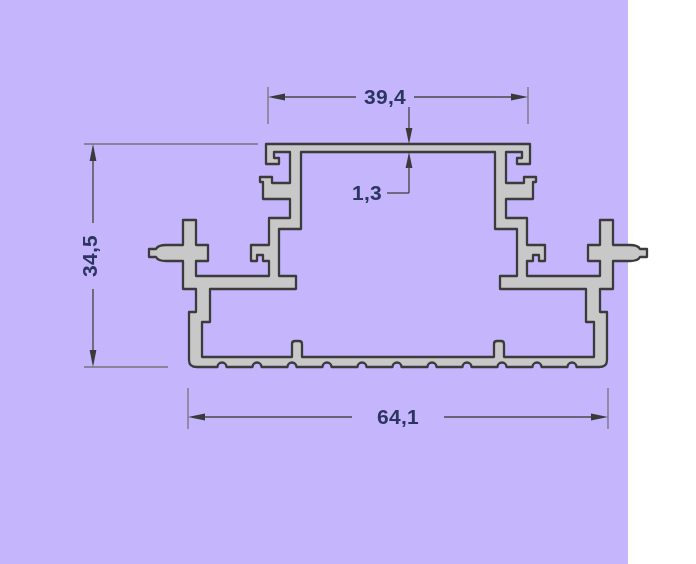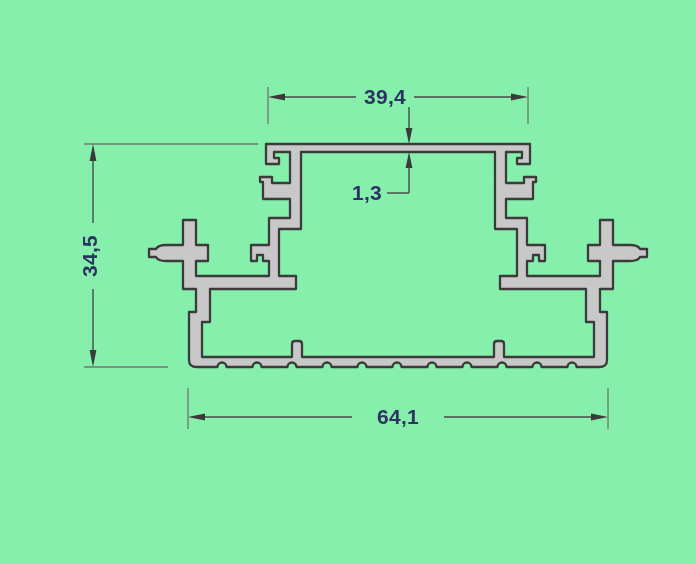--- a/index.html
+++ b/index.html
@@ -5,24 +5,24 @@
   html, body {
     margin: 0;
     padding: 0;
     background: #ffffff;
     width: 696px;
     height: 564px;
     overflow: hidden;
     font-family: "Liberation Sans", sans-serif;
   }
   .canvas-wrap {
-    width: 696px;
+    width: 628px;
     height: 564px;
     position: relative;
-    background: #86efac;
+    background: #c4b5fd;
   }
   svg { display: block; }
   .profile-body {
     fill: #c8c8c8;
     stroke: #3b3b3b;
     stroke-width: 2.3;
     stroke-linejoin: round;
     stroke-linecap: round;
     fill-rule: evenodd;
   }

